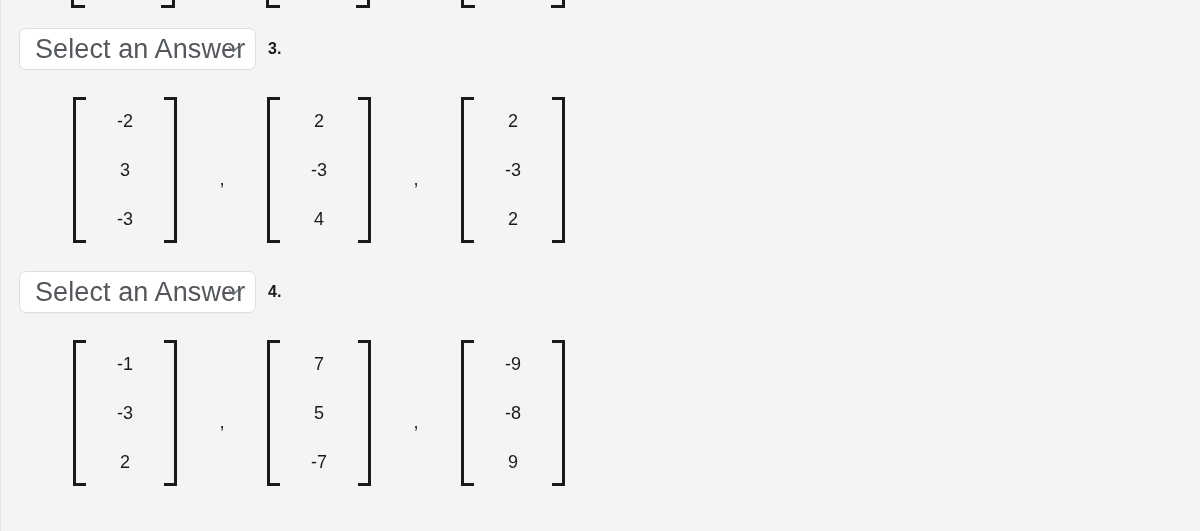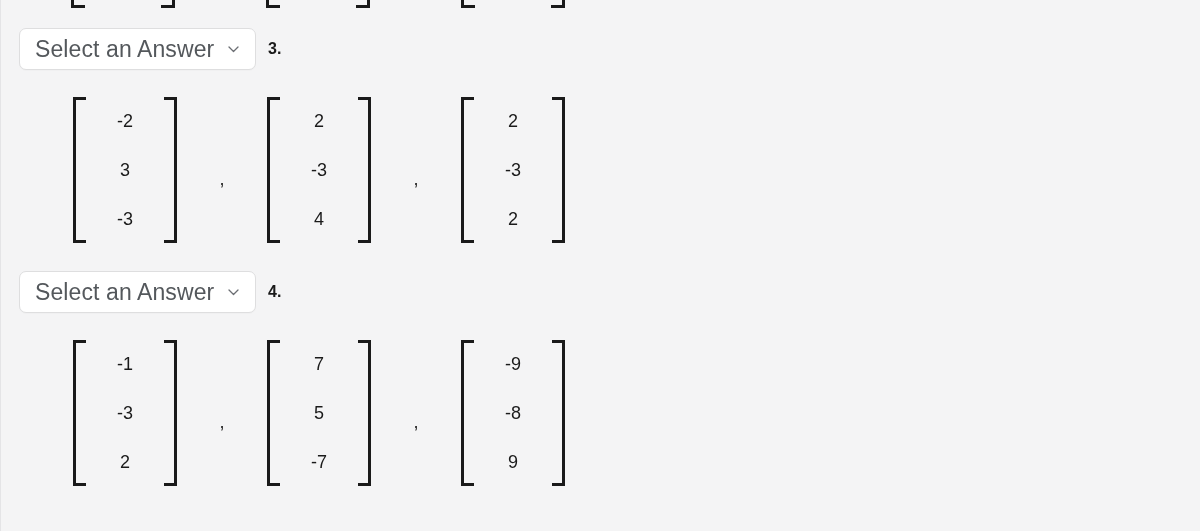--- a/index.html
+++ b/index.html
@@ -62,21 +62,21 @@
     height: 42px;
     background: #ffffff;
     border: 1px solid #dededf;
     border-radius: 7px;
     box-sizing: border-box;
     display: flex;
     align-items: center;
     box-shadow: 0 1px 1px rgba(0,0,0,0.02);
   }
   .select-label {
-    font-size: 23px;
+    font-size: 27px;
     color: #54585c;
     padding-left: 15px;
     letter-spacing: 0.1px;
     white-space: nowrap;
   }
   .chevron {
     position: absolute;
     right: 15px;
     top: 50%;
     transform: translateY(-50%);

